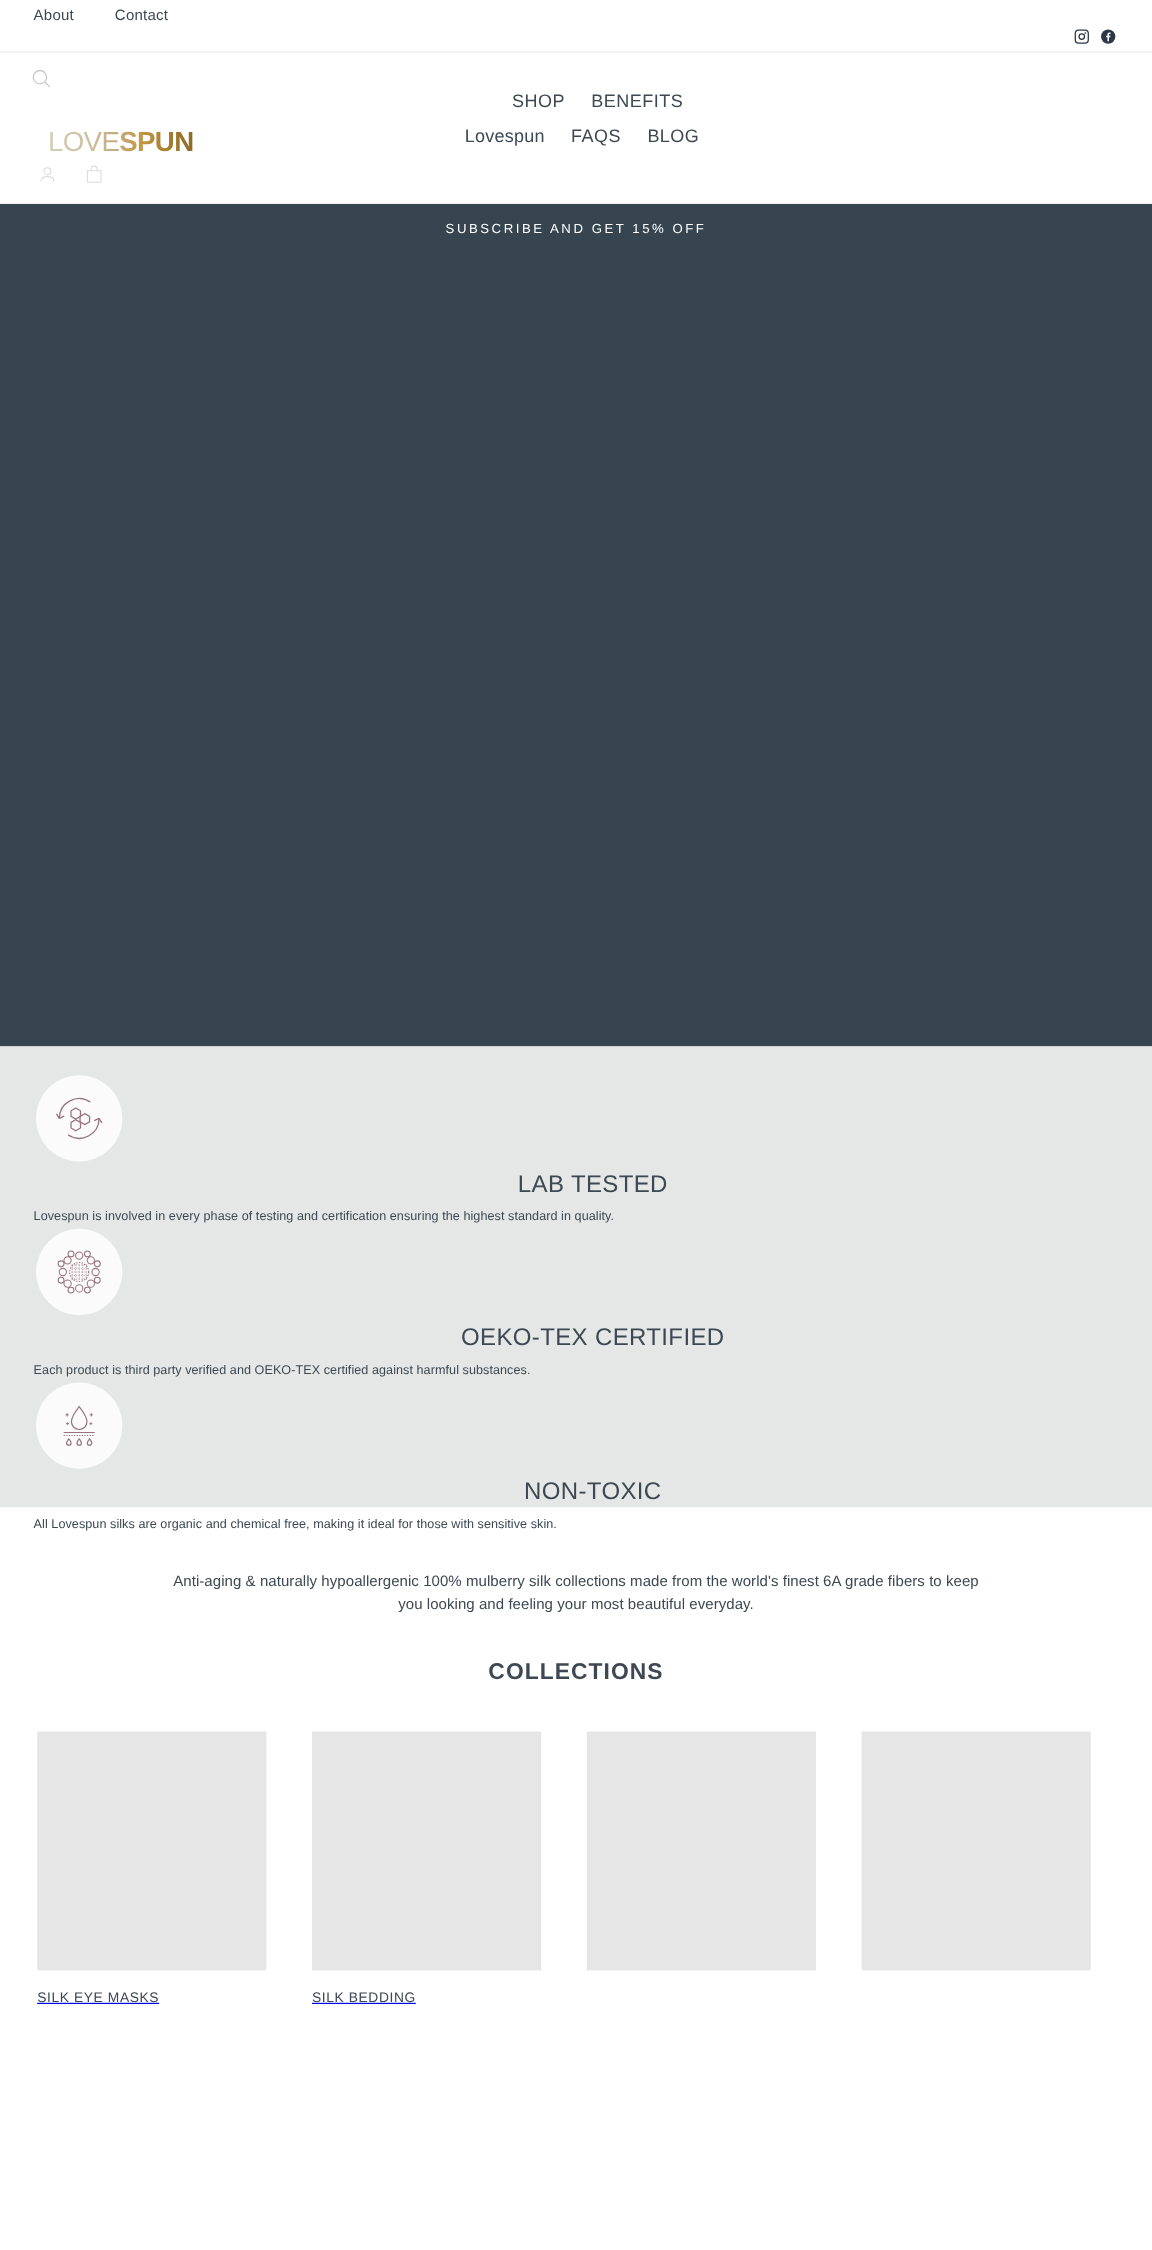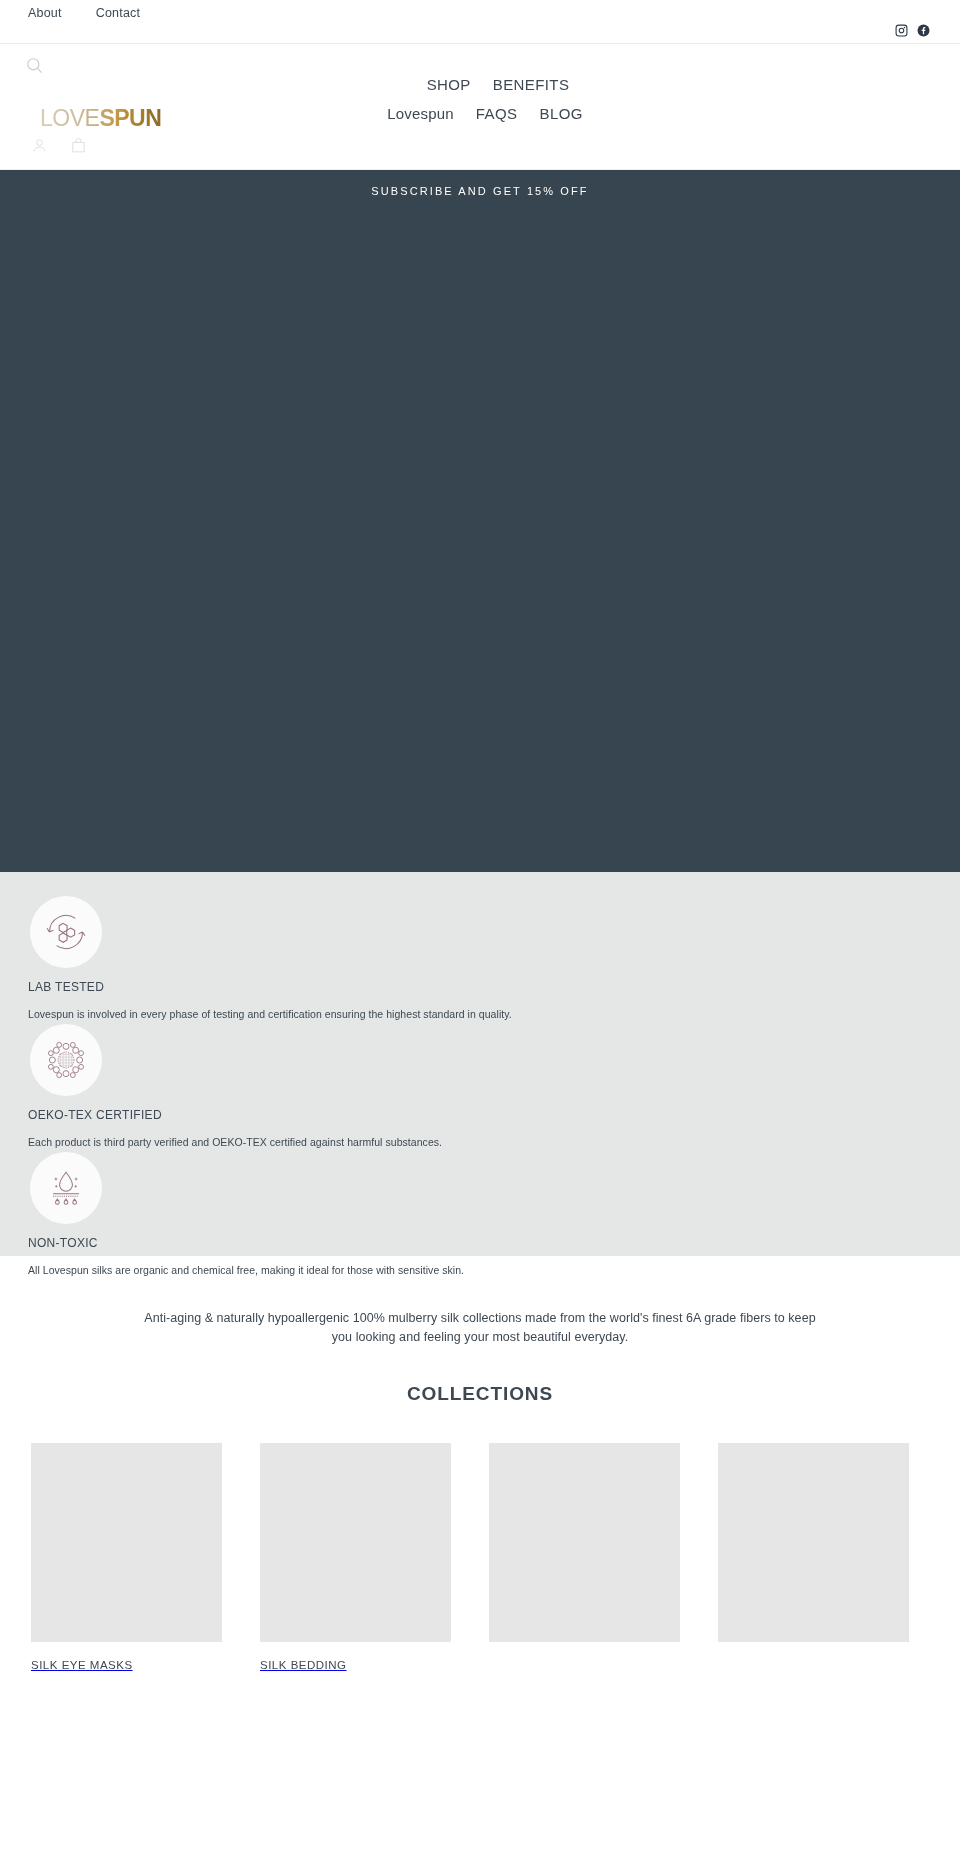--- a/index.html
+++ b/index.html
@@ -80,22 +80,22 @@
   .feature {
     position: relative; padding-left: 28px; margin-bottom: 2px;
   }
   .feature-badge {
     width: 72px; height: 72px; border-radius: 50%;
     background: #fbfbfb; display: flex; align-items: center; justify-content: center;
     margin-left: 2px;
   }
   .feature-badge svg { display: block; }
   .feature-title {
-    font-size: 12px; color: #3d4852; letter-spacing: 0.3px;
-    margin-top: 9px; line-height: 20px;
+    font-size: 20px; color: #3d4852; letter-spacing: 0.3px;
+    margin-top: 9px; line-height: 20px; text-align: center;
   }
   .feature-desc {
     font-size: 10.5px; color: #3d4852; letter-spacing: 0.05px;
     margin-top: 10px; line-height: 15px;
   }
 
   
   .intro {
     position: absolute; top: 1295px; left: 0; width: 960px;
     text-align: center;

